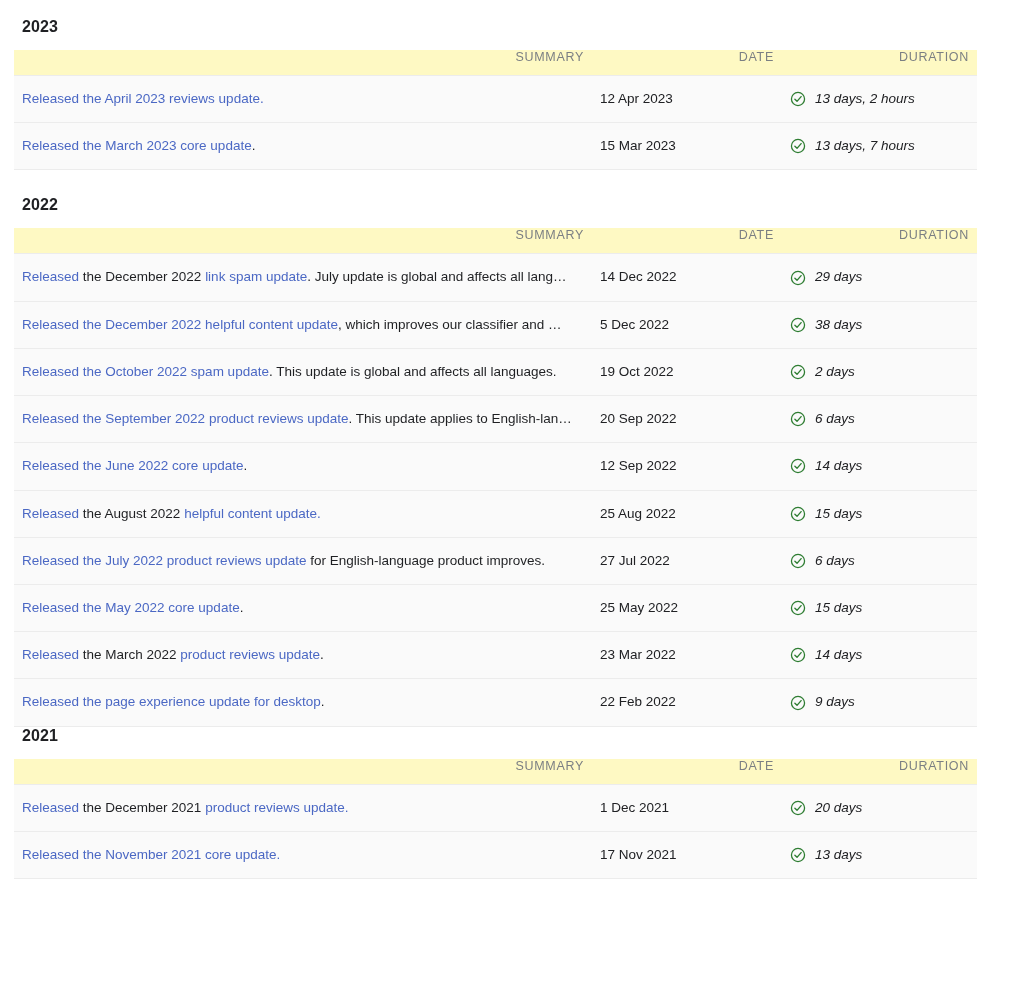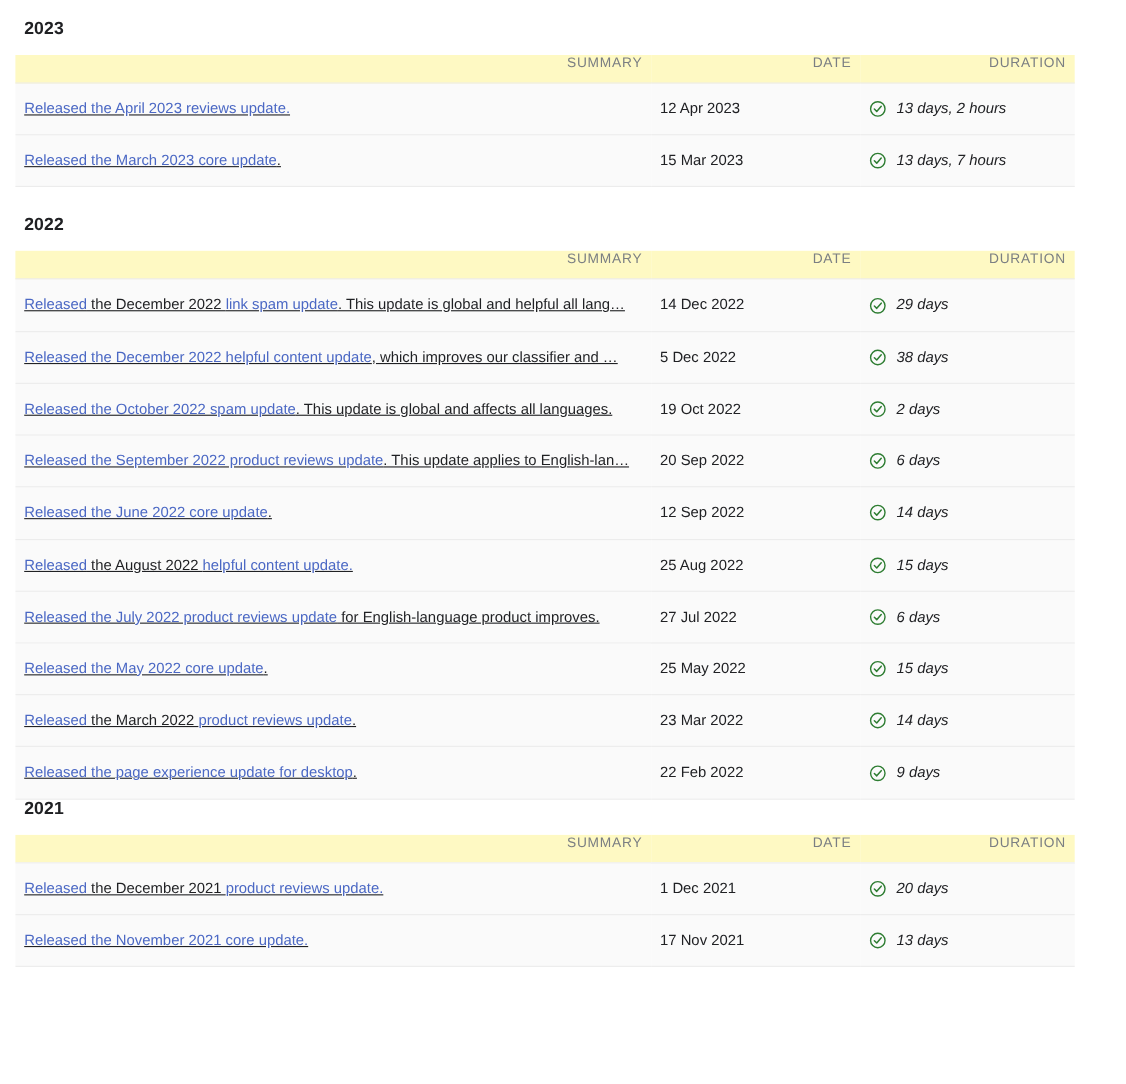--- a/index.html
+++ b/index.html
@@ -65,21 +65,20 @@
     color: #202124;
     line-height: 1.35;
   }
 
   table.updates tbody tr:last-child td { border-bottom: 1px solid #ececec; }
 
   td.summary-cell {
     white-space: nowrap;
     overflow: hidden;
     text-overflow: clip;
-    text-decoration: underline;
   }
 
   .lnk {
     color: #4b68c4;
     text-decoration: none;
     cursor: pointer;
   }
   .plain { color: #1f2023; }
 
   td.date-cell { color: #202124; white-space: nowrap; }
@@ -161,21 +160,21 @@
         </colgroup>
         <thead>
           <tr>
             <th>SUMMARY</th>
             <th>DATE</th>
             <th>DURATION</th>
           </tr>
         </thead>
         <tbody>
           <tr>
-            <td class="summary-cell"><a class="lnk" href="#">Released</a><span class="plain"> the December 2022 </span><a class="lnk" href="#">link spam update</a><span class="plain">. This update is global and helpful all lang…</span></td>
+            <td class="summary-cell"><a class="lnk" href="#">Released</a><span class="plain"> the December 2022 </span><a class="lnk" href="#">link spam update</a><span class="plain">. July update is global and affects all lang…</span></td>
             <td class="date-cell">14 Dec 2022</td>
             <td class="duration-cell">
               <span class="dur-wrap">
                 <span>
                   <svg class="check-icon" viewBox="0 0 20 20" aria-hidden="true">
                     <circle cx="10" cy="10" r="8.2" fill="none" stroke="#2e7d32" stroke-width="1.6"></circle>
                     <path d="M6.1 10.2 L8.8 12.9 L13.9 7.0" fill="none" stroke="#2e7d32" stroke-width="1.7" stroke-linecap="round" stroke-linejoin="round"></path>
                   </svg>
                 </span>
                 <span class="dur-text">29 days</span>

